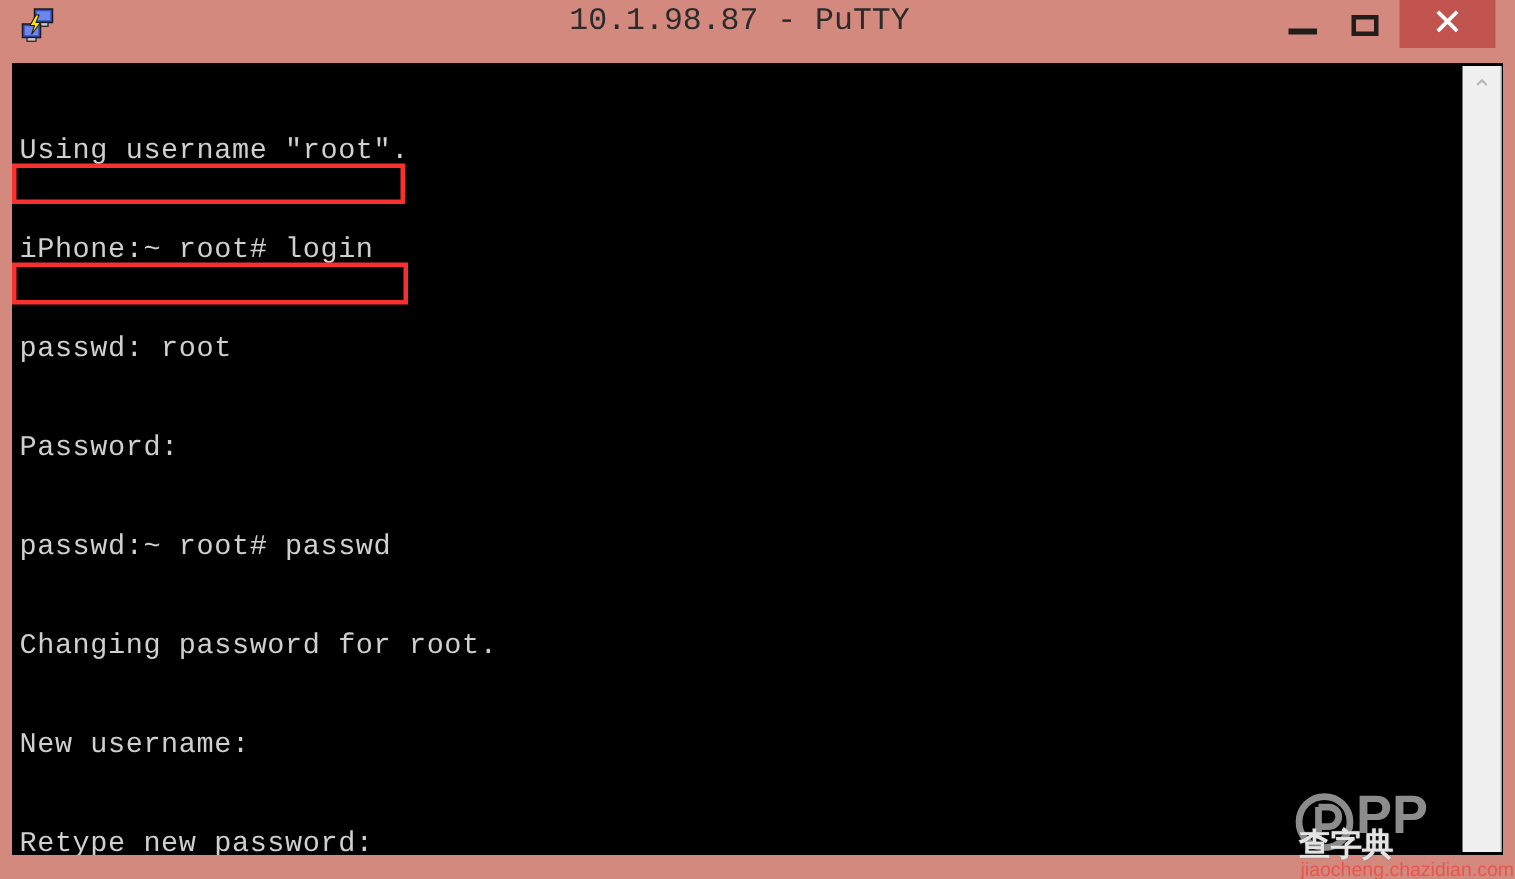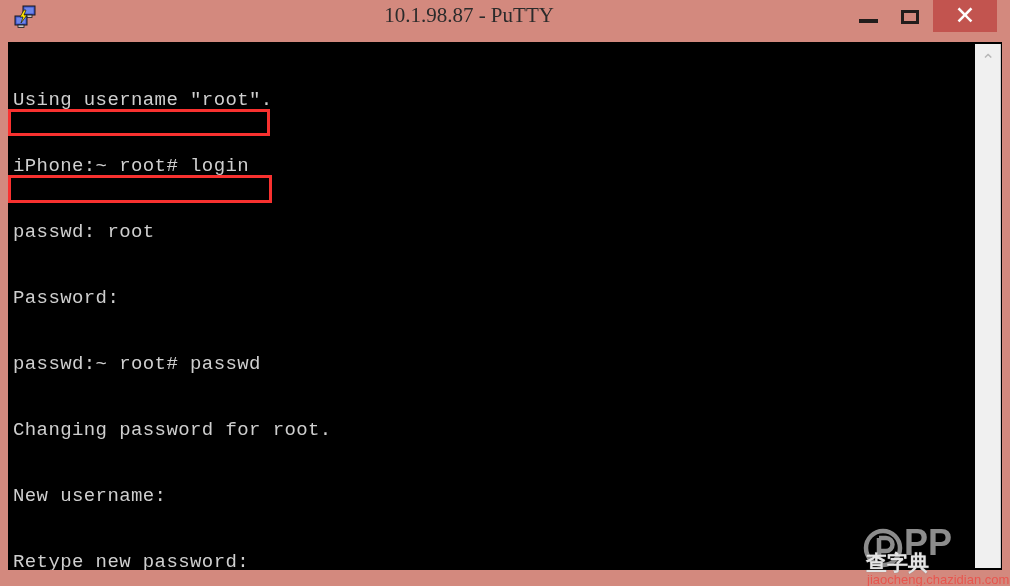--- a/index.html
+++ b/index.html
@@ -37,23 +37,24 @@
     left: 12px; top: 4px;
     width: 26px; height: 26px;
   }
   #title-text {
     position: absolute;
     left: 0; top: 3px;
     width: 938px;
     text-align: center;
     font-size: 21px;
     color: #2b2b2b;
-    font-family: Liberation Serif, serif;
+    font-family: Liberation Mono, monospace;
     letter-spacing: 0px;
     white-space: nowrap;
+    padding-left: 24px;
   }
   .winbtn {
     position: absolute;
     top: 0;
     height: 32px;
     cursor: default;
   }
   #btn-min {
     left: 852px;
     width: 36px;

